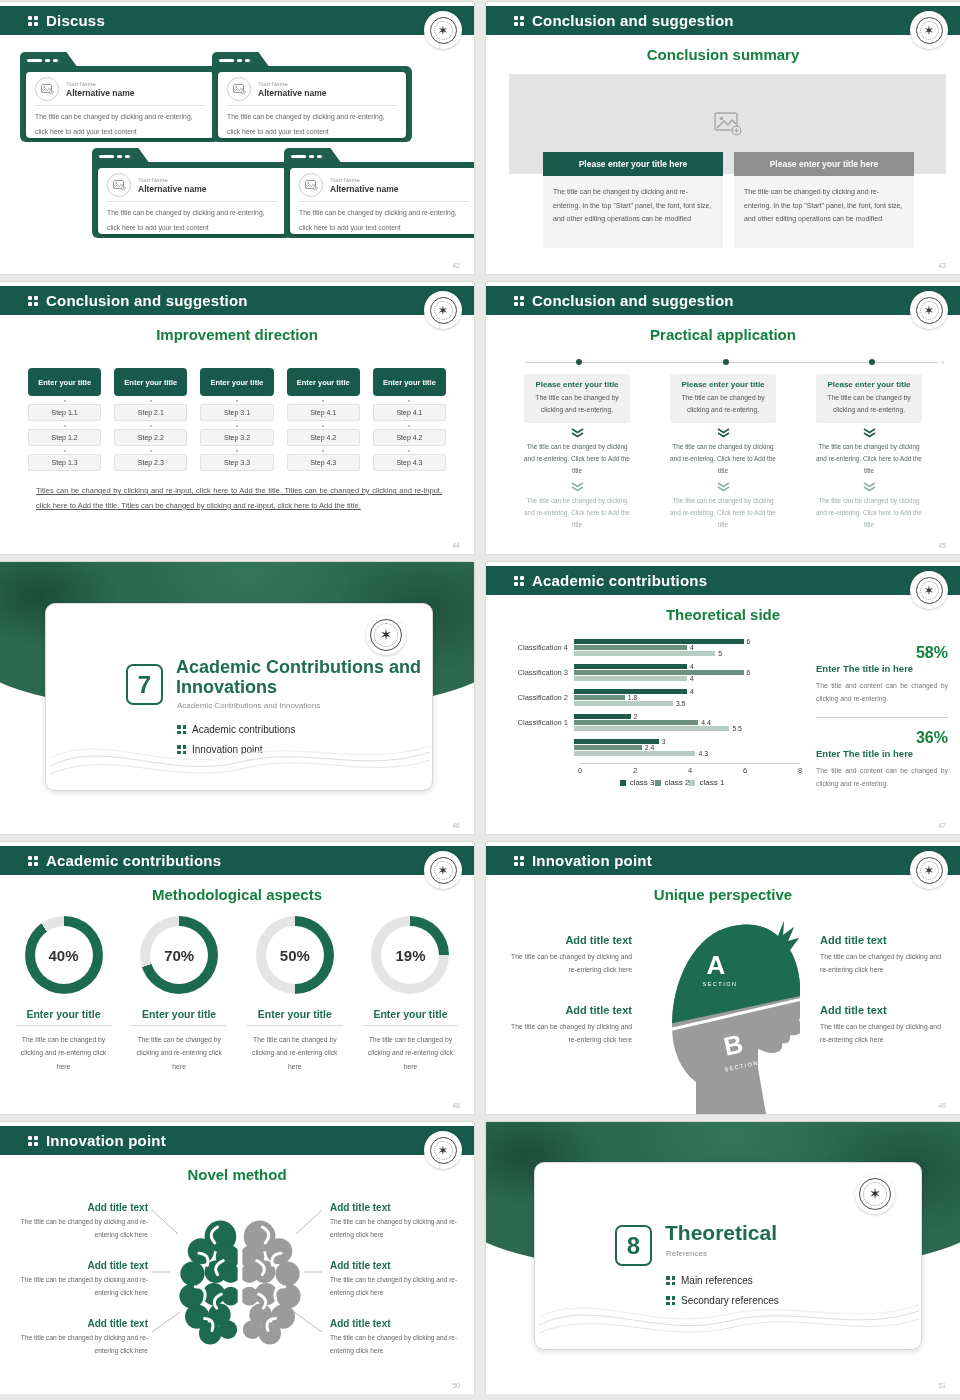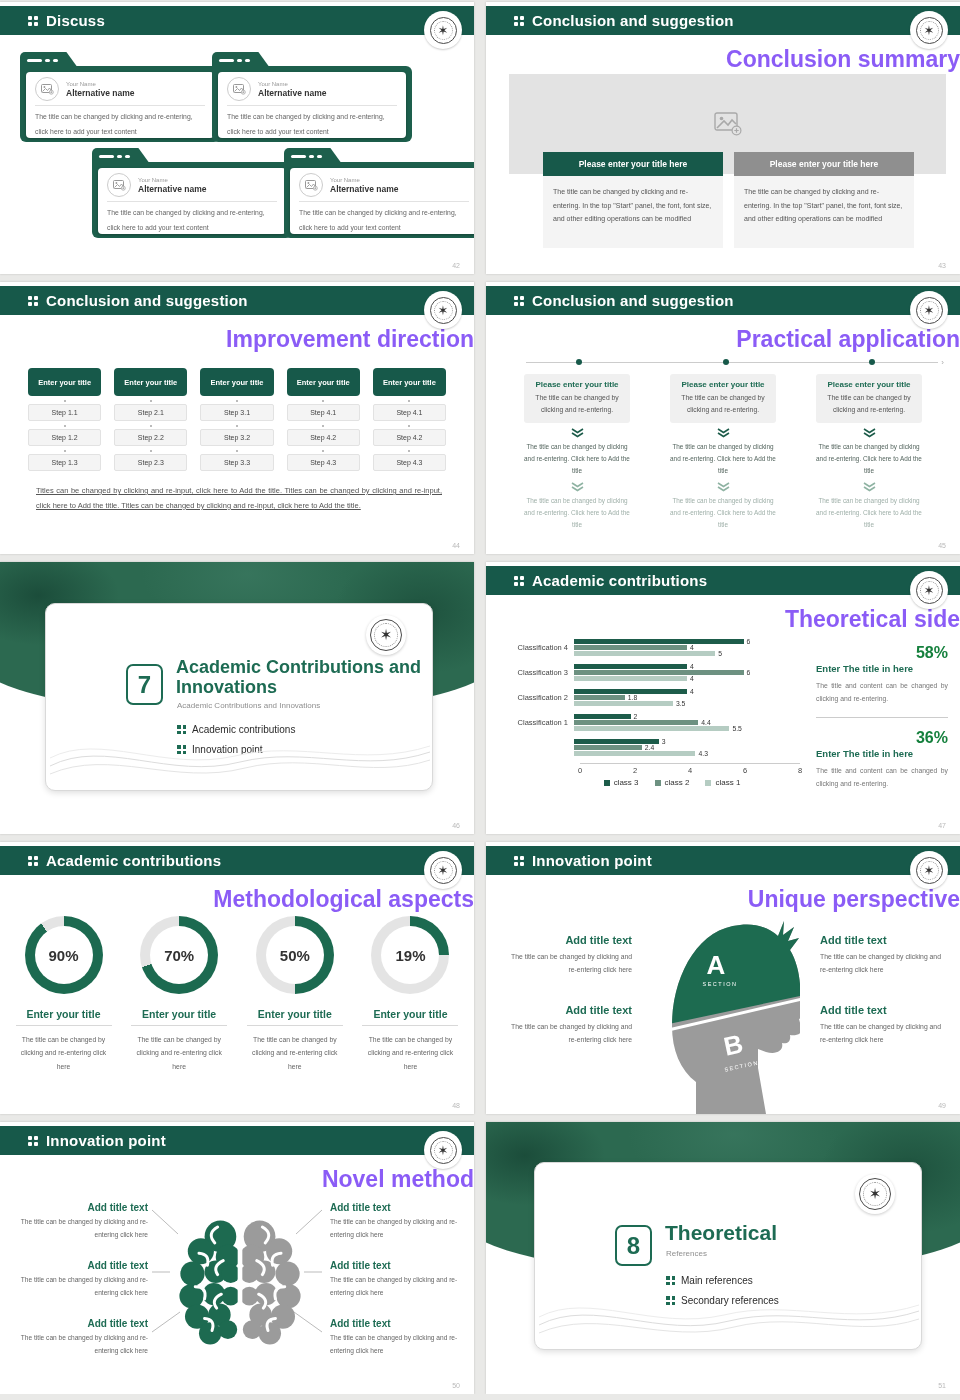--- a/index.html
+++ b/index.html
@@ -14,22 +14,22 @@
          font-size:15px; font-weight:bold; letter-spacing:.2px; }
   .hicon { display:grid; grid-template-columns:4px 4px; grid-gap:2px; margin-right:8px; }
   .hicon i { width:4px; height:4px; background:#fff; border-radius:1px; display:block; }
   .seal { position:absolute; top:9px; right:12px; width:38px; height:38px; background:#fff;
           border-radius:50%; display:flex; align-items:center; justify-content:center;
           box-shadow:0 1px 2px rgba(0,0,0,.2); z-index:5; }
   .seal-inner { width:27px; height:27px; border:1px solid #4a4a4a; border-radius:50%;
           display:flex; align-items:center; justify-content:center; font-size:13px; color:#333;
           outline:1px dotted #999; outline-offset:-5px; }
   .pagenum { position:absolute; bottom:5px; right:14px; font-size:7px; color:#b9b9b9; }
-  .slide-title { position:absolute; top:44px; left:0; right:0; text-align:right;
-          font-size:23px; font-weight:bold; color:#8b5cf6; }
+  .slide-title { position:absolute; top:44px; left:0; right:0; text-align:center;
+          font-size:15px; font-weight:bold; color:#15803d; }
 
   
   .folder { position:absolute; width:200px; height:90px; }
   .ftab { position:absolute; top:0; left:0; width:58px; height:16px; background:#1d5f4c;
           border-top-left-radius:5px; clip-path:polygon(0 0,80% 0,100% 100%,0 100%);
           display:flex; align-items:center; gap:3px; padding-left:7px; }
   .ftab i { height:3px; background:#fff; border-radius:2px; display:block; }
   .ftab i.l { width:15px; } .ftab i.s { width:5px; }
   .fbody { position:absolute; top:14px; left:0; right:0; bottom:0; background:#1d5f4c;
           border-radius:0 6px 6px 6px; }
@@ -110,21 +110,21 @@
   
   .bar-chart { position:absolute; left:14px; top:76px; width:300px; }
   .bar-row { display:flex; align-items:center; margin-bottom:6px; }
   .bar-cat { width:74px; padding-right:6px; text-align:right; font-size:7.5px; color:#444; flex:none; }
   .bar-group { flex:1; }
   .bar-line { display:flex; align-items:center; height:5px; margin:1px 0; }
   .bar { height:5px; flex:none; }
   .bar-val { font-size:6.8px; color:#333; margin-left:3px; }
   .bar-axis { margin-left:80px; width:220px; border-top:1px solid #ccc; position:relative; height:11px; }
   .bar-axis span { position:absolute; top:2px; transform:translateX(-50%); font-size:7.5px; color:#444; }
-  .bar-legend { margin-left:62px; width:220px; display:flex; justify-content:center; gap:16px; margin-top:4px; }
+  .bar-legend { margin-left:62px; width:220px; display:flex; justify-content:center; margin-top:4px; }
   .bar-legend .li { display:flex; align-items:center; gap:4px; font-size:8px; color:#333; }
   .bar-legend .sw { width:6px; height:6px; display:block; }
   .stats { position:absolute; left:330px; top:82px; width:132px; }
   .stat-pct { font-size:16px; font-weight:bold; color:#15803d;text-align:right; }
   .stat-title { font-size:9.5px; font-weight:bold; color:#1d6b53; margin:1px 0 6px; }
   .stat-body { font-size:6.8px; color:#777; line-height:1.9; text-align:justify; }
   .stat-div { border:none; border-top:1px solid #ccc; margin:11px 0; }
 
   
   .donut-row { position:absolute; left:10px; right:10px; top:74px; display:flex; justify-content:space-between; }
@@ -615,21 +615,21 @@
         </span>
       <span>Academic contributions</span>
     </div>
     <div class="seal">
         <span class="seal-inner">✶</span>
       </div>
     <div class="slide-title">Methodological aspects</div>
     <div class="donut-row">
       <div class="donut-col">
         <div class="donut" style="background: conic-gradient(rgb(28, 106, 80) 0deg, rgb(28, 106, 80) 90%, rgb(228, 228, 228) 90%, rgb(228, 228, 228) 100%);">
-          <span class="donut-pct">90%</span>
+          <span class="donut-pct">40%</span>
         </div>
         <div class="donut-title">Enter your title</div>
         <div class="donut-body">The title can be changed by clicking and re-entering click here</div>
       </div>
       <div class="donut-col">
         <div class="donut" style="background: conic-gradient(rgb(28, 106, 80) 0deg, rgb(28, 106, 80) 70%, rgb(228, 228, 228) 70%, rgb(228, 228, 228) 100%);">
           <span class="donut-pct">70%</span>
         </div>
         <div class="donut-title">Enter your title</div>
         <div class="donut-body">The title can be changed by clicking and re-entering click here</div>

